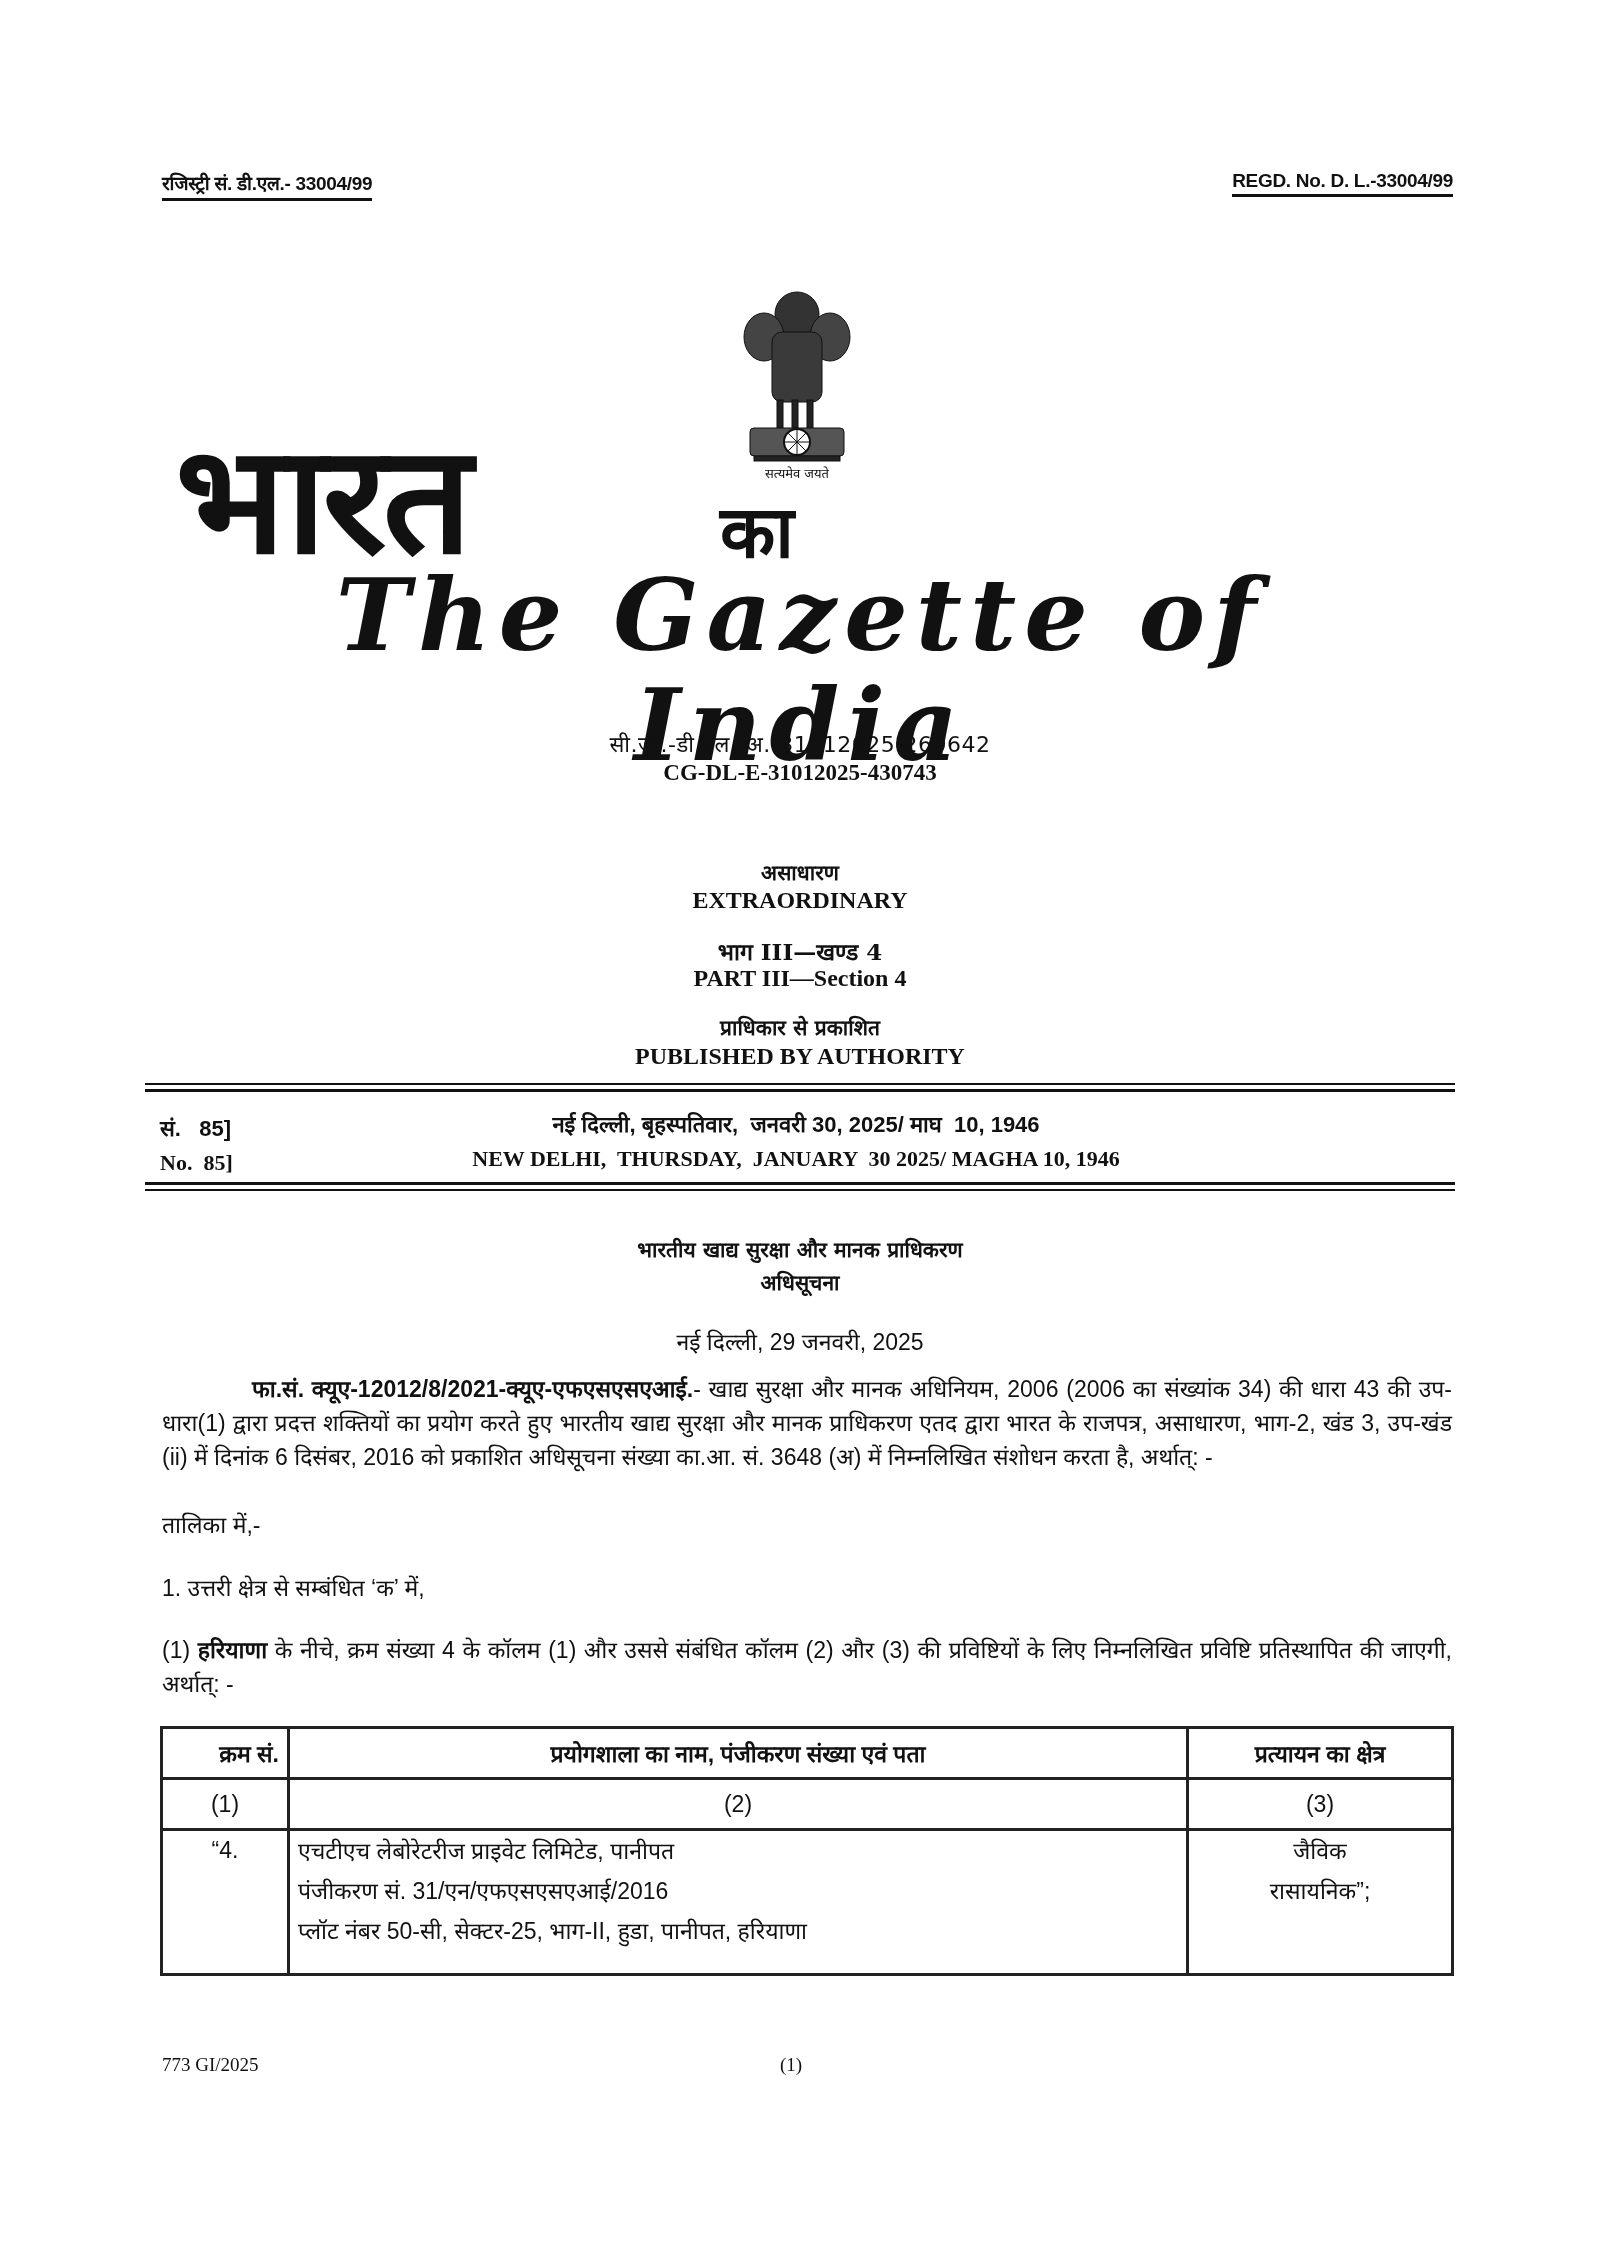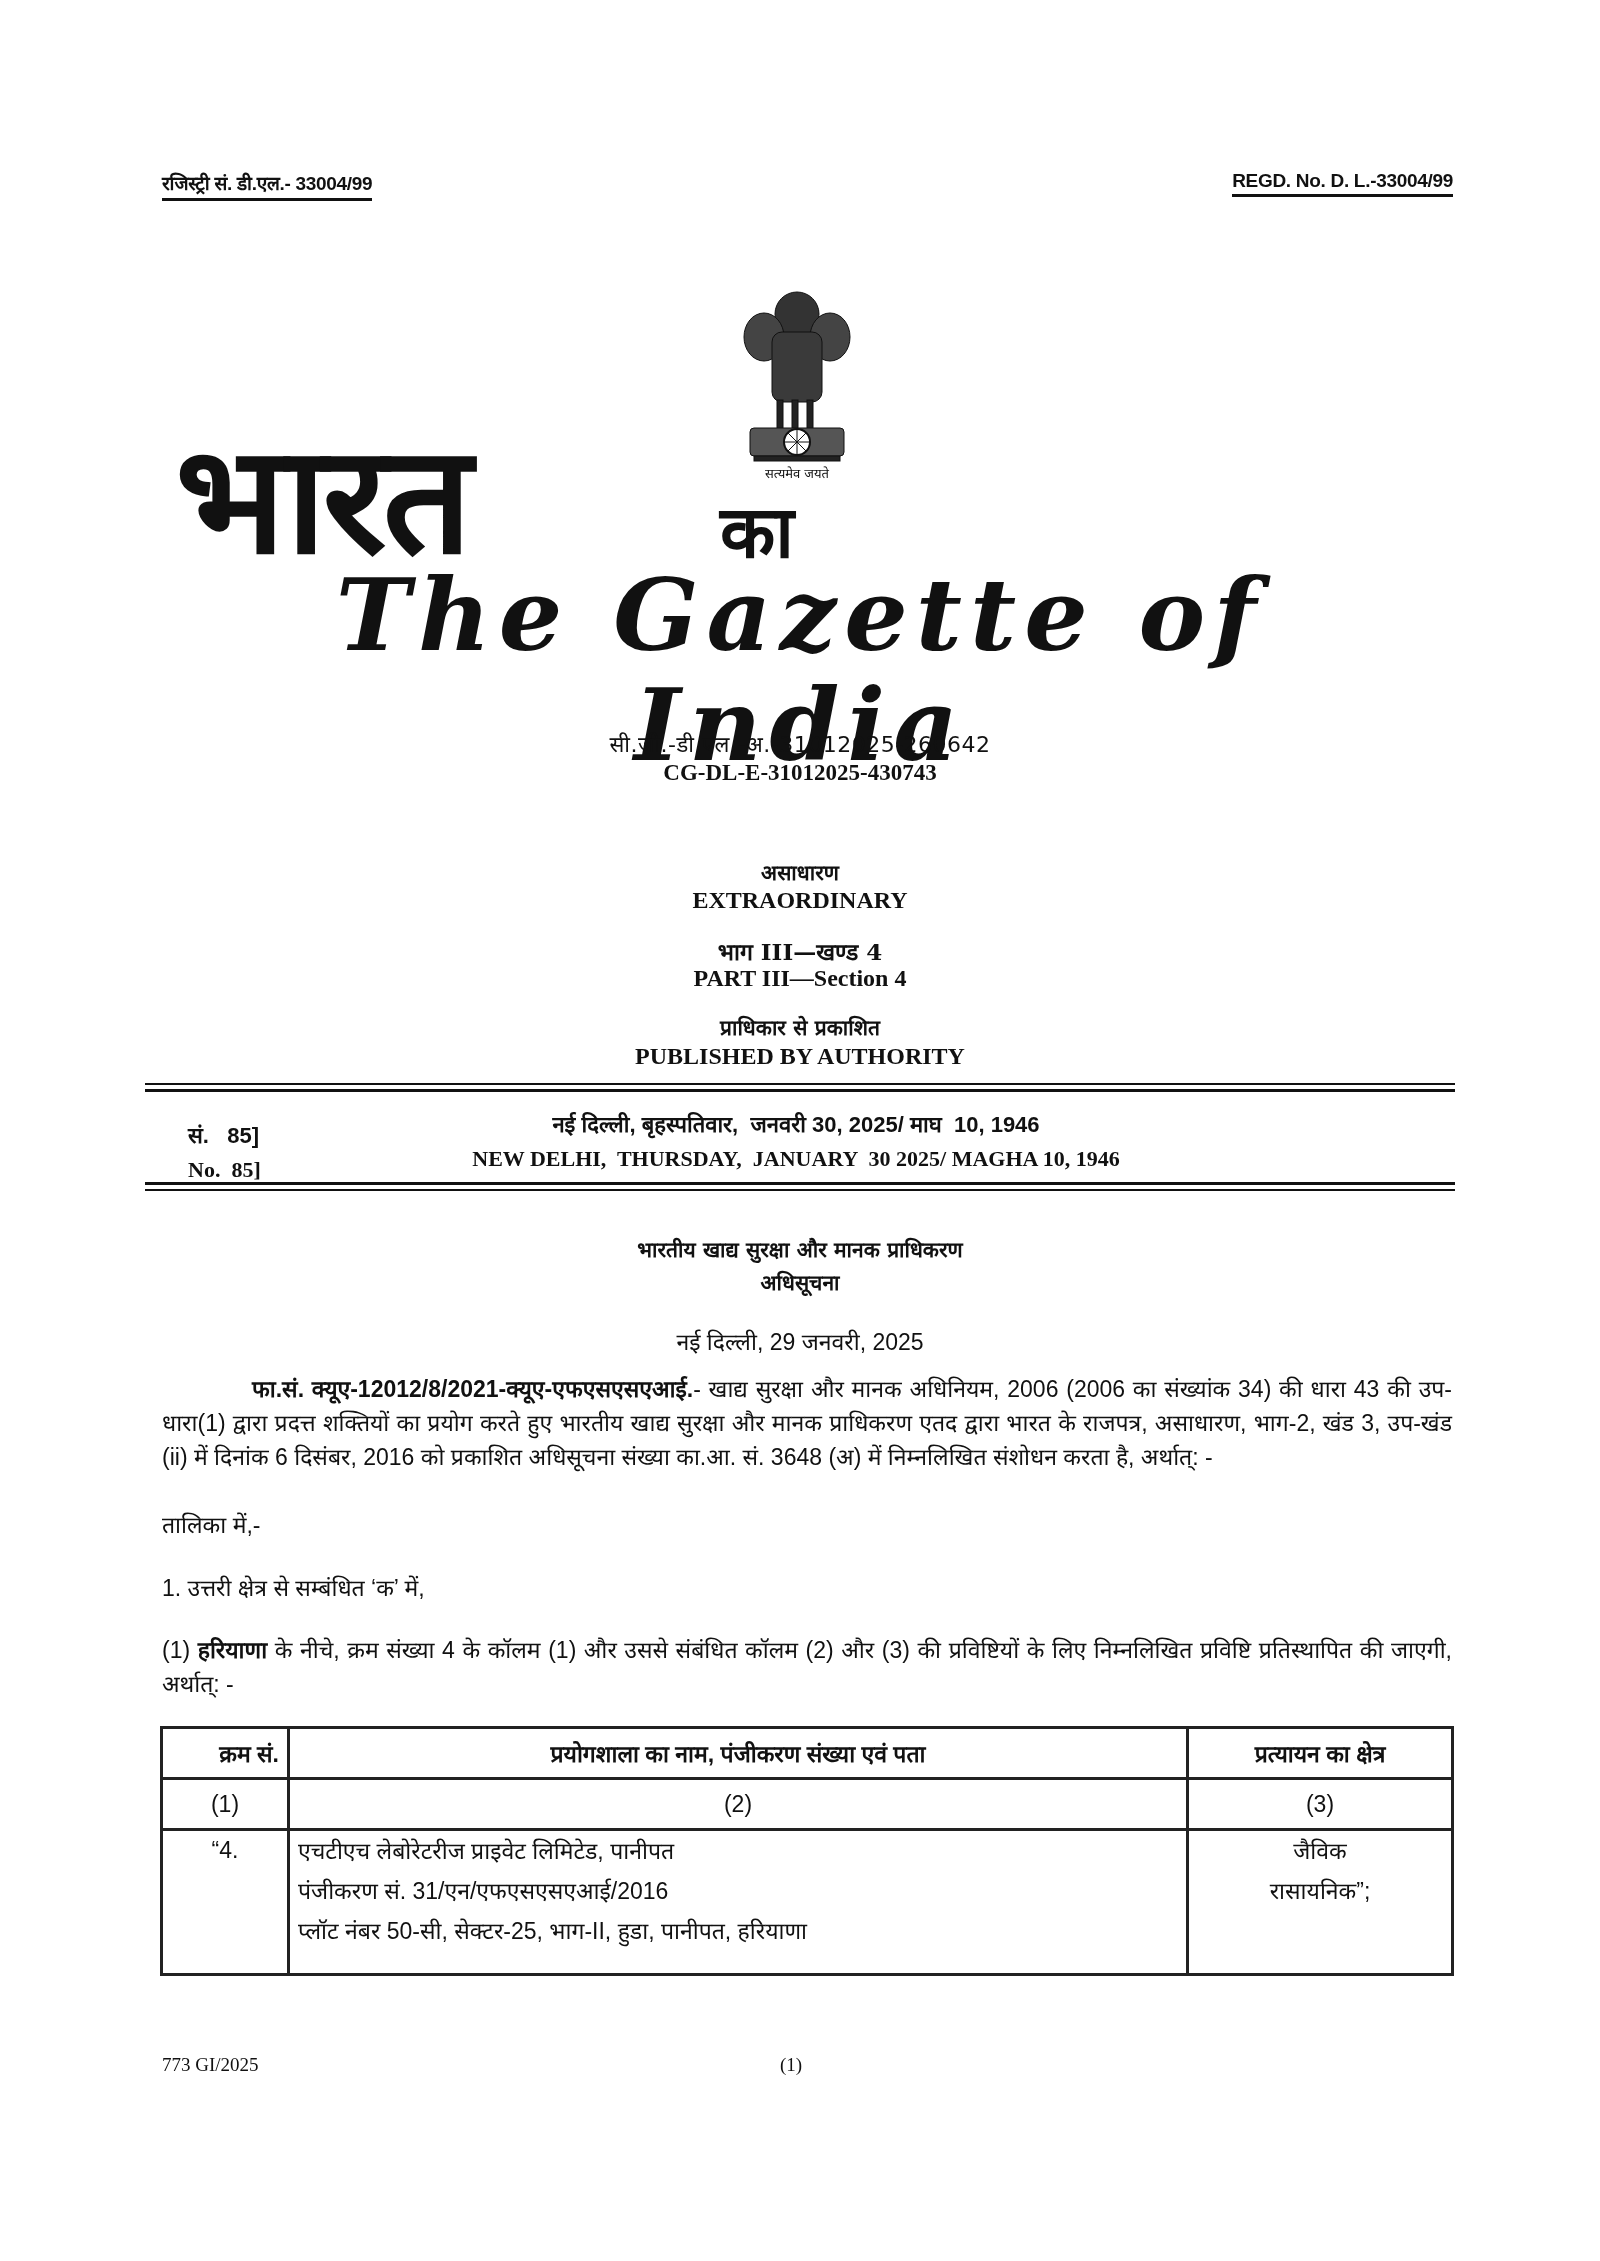--- a/index.html
+++ b/index.html
@@ -19,21 +19,21 @@
     .ex-hi { top: 858px; font-family: "DejaVu Sans", sans-serif; font-size: 21px; font-weight: bold; }
     .ex-en { top: 887px; font-size: 24px; font-weight: bold; }
     .part-hi { top: 935px; font-size: 23px; font-weight: bold; font-family: "DejaVu Serif", serif; }
     .part-en { top: 965px; font-size: 24px; font-weight: bold; }
     .pub-hi { top: 1013px; font-family: "DejaVu Sans", sans-serif; font-size: 21px; font-weight: bold; }
     .pub-en { top: 1043px; font-size: 24px; font-weight: bold; }
     .rule { left: 145px; width: 1310px; height: 0; }
     .rule-thin { border-top: 2px solid #111; }
     .rule-thick { border-top: 3px solid #111; }
     .issue-row { left: 160px; width: 1290px; font-size: 22px; font-weight: bold; }
-    .issue-row .no { position: absolute; left: 0; top: 11px; margin-left: 28px; }
+    .issue-row .no { position: absolute; left: 0; top: 4px; }
     .issue-row .dt { position: absolute; left: 236px; top: 0; width: 800px; text-align: center; }
     .sans-narrow { font-family: "Liberation Sans", sans-serif; }
     .auth { top: 1235px; font-family: "DejaVu Sans", sans-serif; font-size: 21px; font-weight: bold; }
     .notif { top: 1268px; font-family: "DejaVu Sans", sans-serif; font-size: 21px; font-weight: bold; }
     .ndate { top: 1325px; font-family: "Liberation Sans", sans-serif; font-size: 23px; }
     .para { left: 162px; width: 1290px; font-family: "Liberation Sans", sans-serif; font-size: 23px; line-height: 34px; text-align: justify; }
     .para .indent { display: inline-block; width: 90px; }
     .para b { font-weight: bold; }
     .line { left: 162px; font-family: "Liberation Sans", sans-serif; font-size: 23px; }
     table.entry { position: absolute; left: 160px; top: 1726px; width: 1294px; border-collapse: collapse; font-family: "Liberation Sans", sans-serif; font-size: 23px; padding-left: 36px; }

